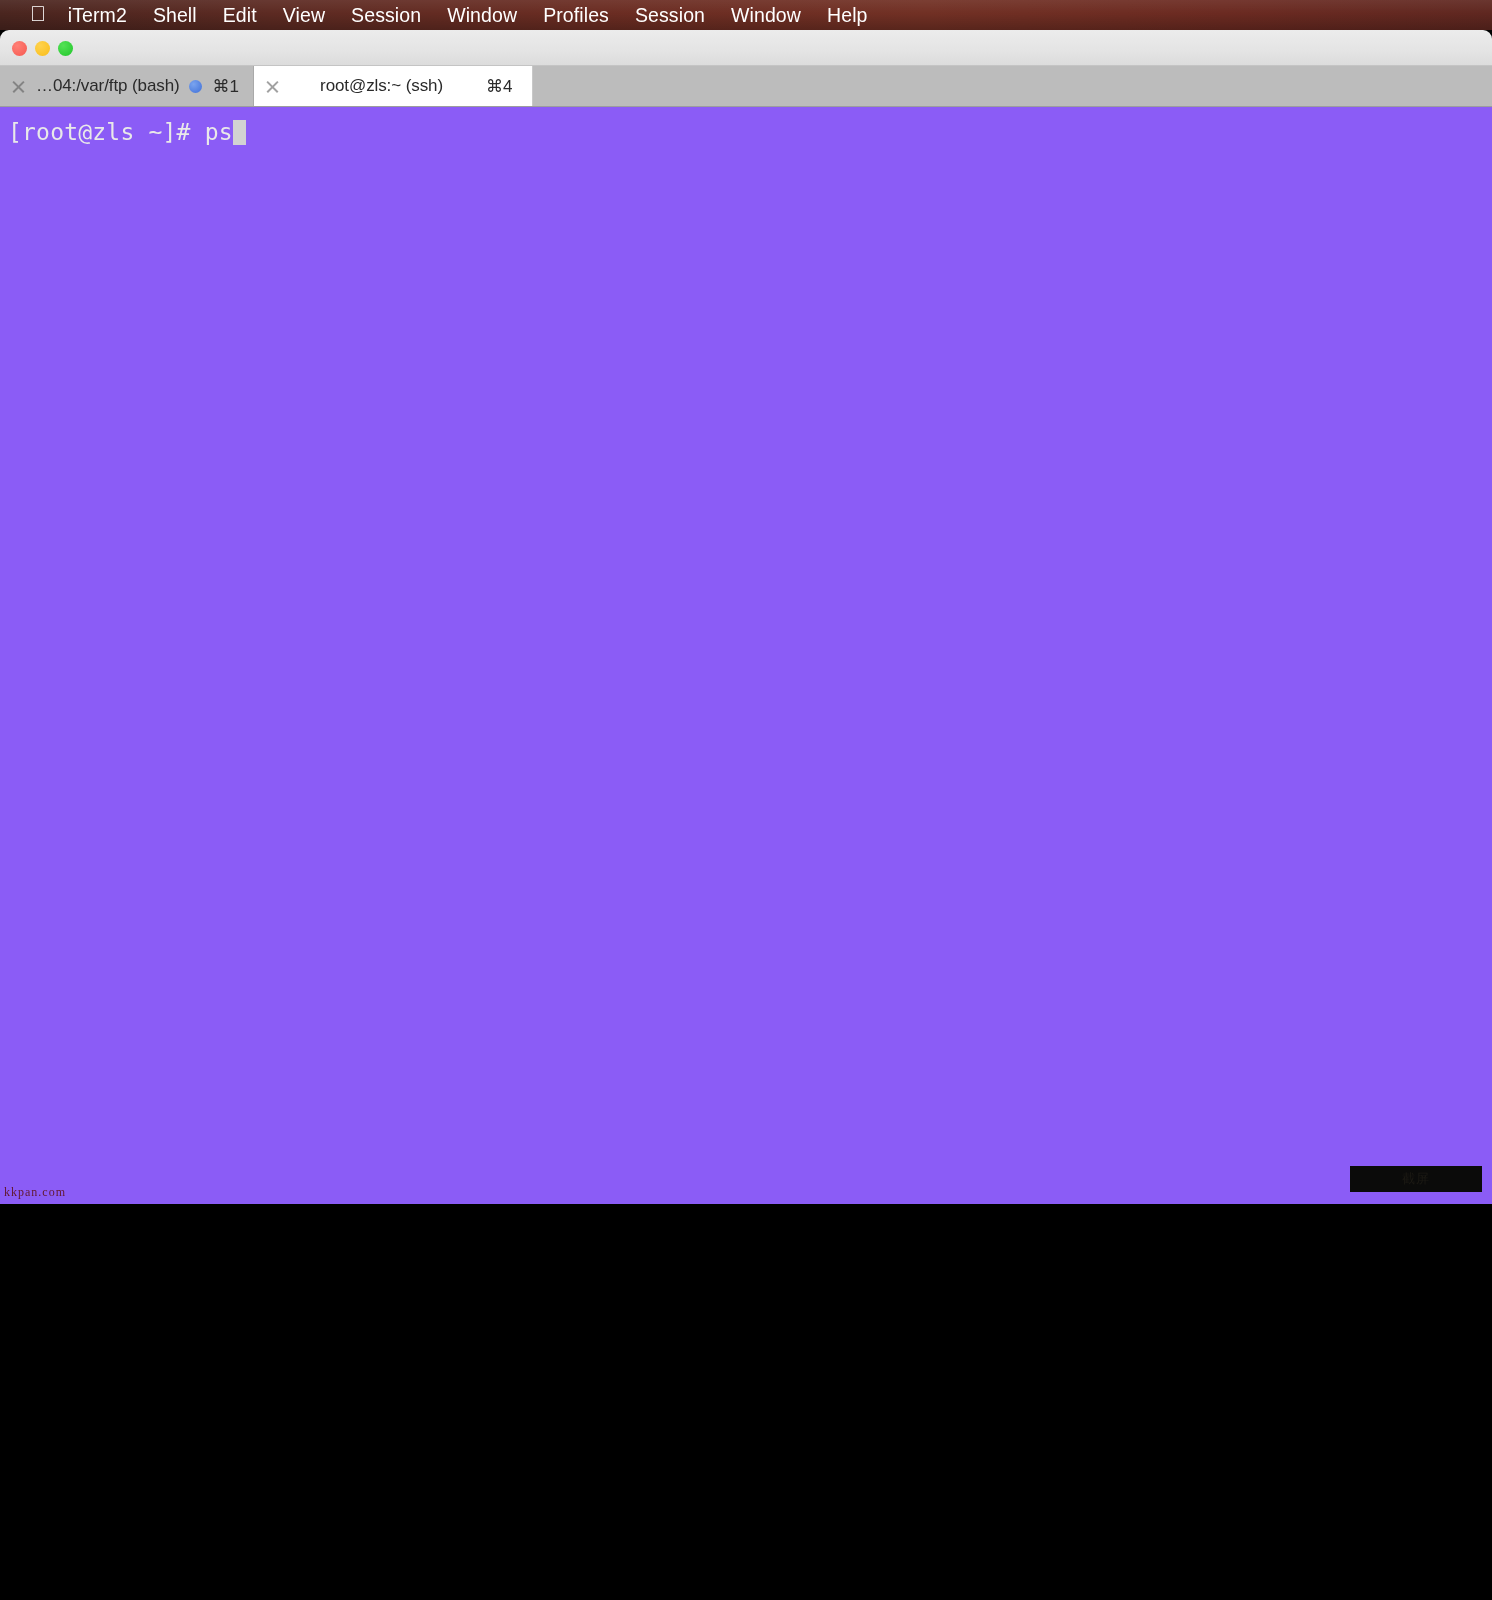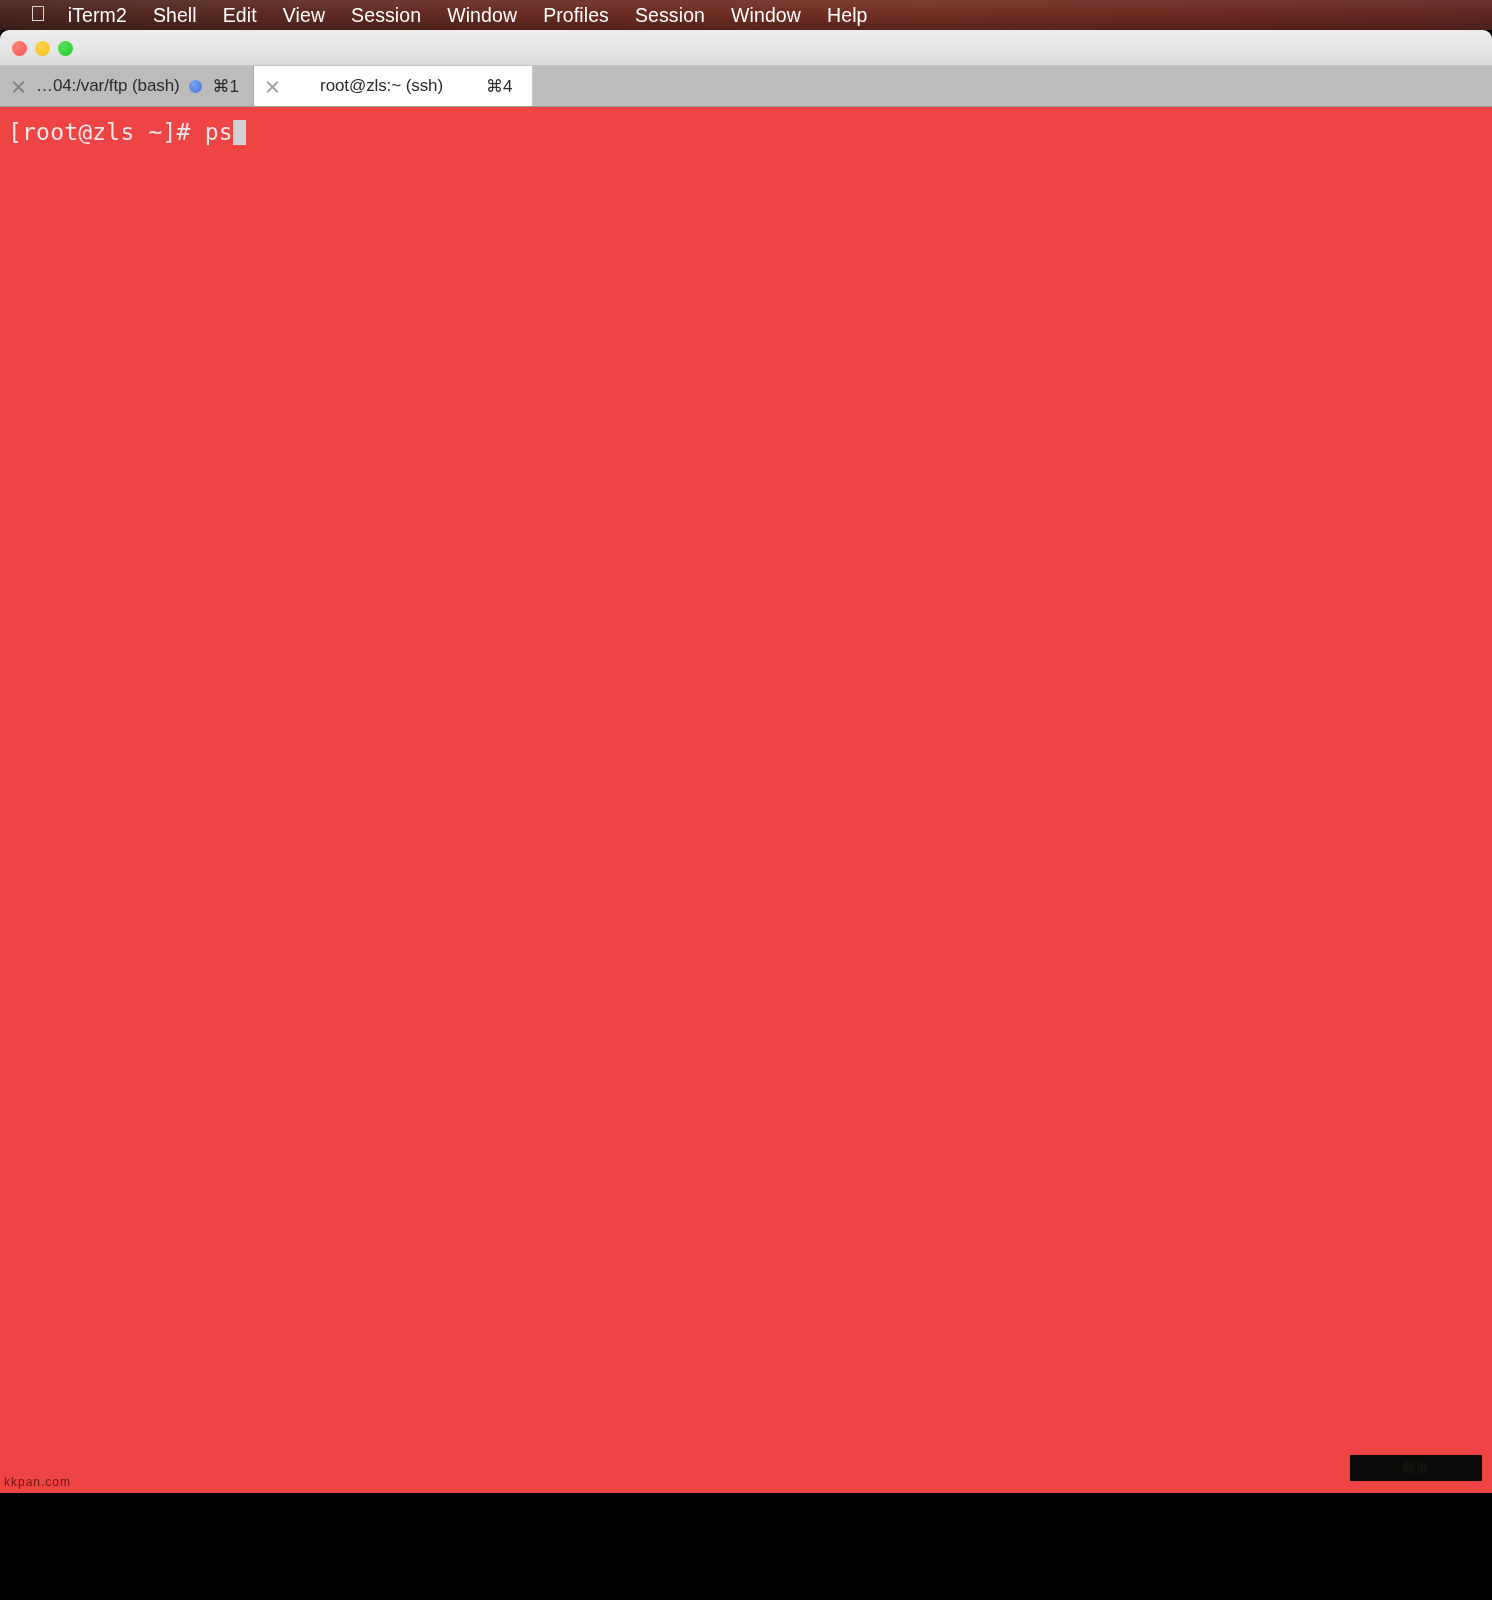--- a/index.html
+++ b/index.html
@@ -157,22 +157,22 @@
   .tab.tab4 .shortcut { margin-left: 34px; }
   .tabbar .filler {
     flex: 1 1 auto;
     background: #bcbcbc;
   }
 
   
   .term {
     position: relative;
     width: 1492px;
-    height: 1386px;
-    background: #ef4444;
+    height: 1097px;
+    background: #8b5cf6;
     overflow: hidden;
   }
   .termline {
     position: absolute;
     left: 8px;
     top: 10px;
     font-family: "DejaVu Sans Mono", "Liberation Mono", monospace;
     font-size: 23px;
     line-height: 30px;
     color: #e9e9e9;
@@ -185,21 +185,21 @@
     height: 25px;
     background: #d2d2d2;
     vertical-align: -5px;
   }
 
   
   .wm-left {
     position: absolute;
     left: 4px;
     bottom: 4px;
-    font-family: Liberation Sans, sans-serif;
+    font-family: Liberation Serif, serif;
     font-size: 12px;
     color: #5a0d0d;
     letter-spacing: 1px;
     opacity: 0.85;
   }
   .wm-right {
     position: absolute;
     right: 10px;
     bottom: 12px;
     width: 132px;

